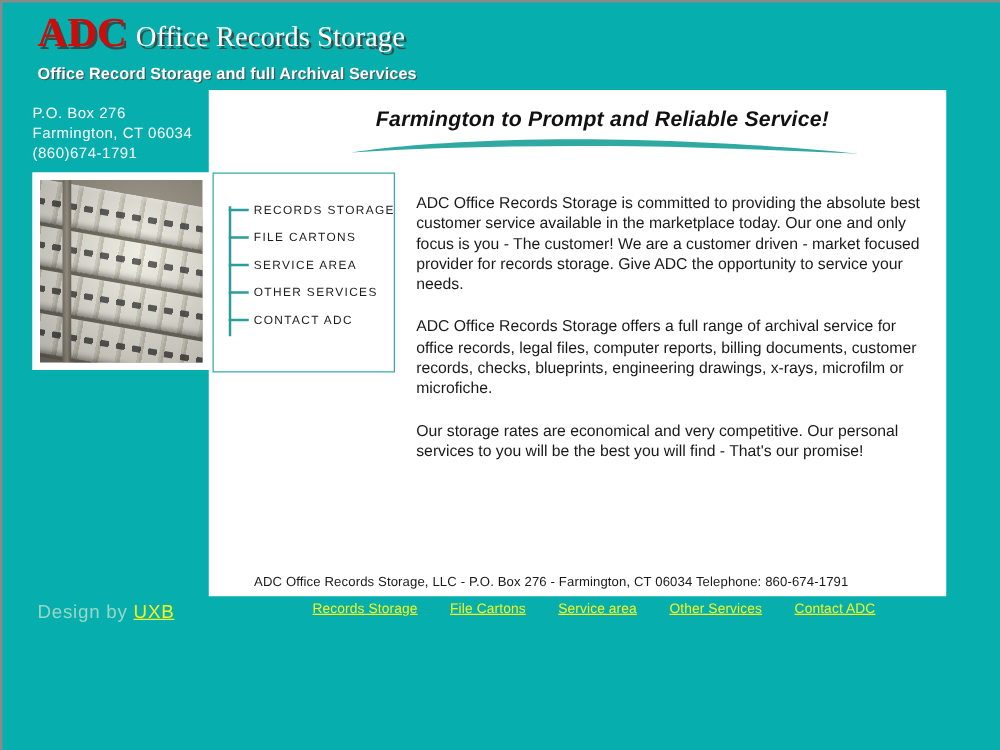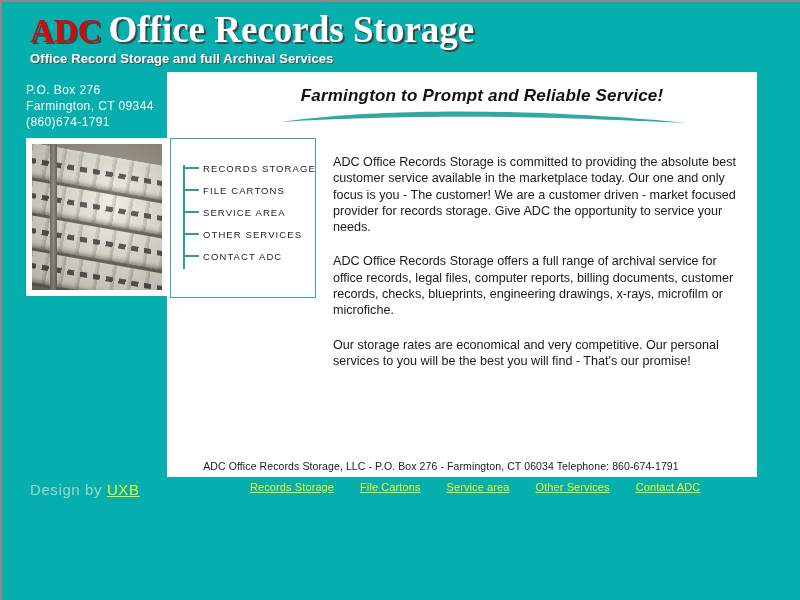--- a/index.html
+++ b/index.html
@@ -42,22 +42,22 @@
   #logo-adc {
     font-family: "Liberation Serif", serif;
     font-weight: bold;
     font-size: 33px;
     color: #d10a0a;
     letter-spacing: 0px;
     text-shadow: 2px 2px 0 #3a4a4a;
   }
   #logo-rest {
     font-family: "Liberation Serif", serif;
-    font-weight: bold;
-    font-size: 37px;
+    font-weight: normal;
+    font-size: 23px;
     color: #ffffff;
     text-shadow: 2px 2px 0 #3a4a4a;
     margin-left: 7px;
   }
   #tagline {
     position: absolute;
     left: 28px;
     top: 49px;
     font-family: "Liberation Sans", sans-serif;
     font-weight: bold;
@@ -293,21 +293,21 @@
 
   <div id="header">
     <div id="logo-line">
       <span id="logo-adc">ADC</span><span id="logo-rest">Office Records Storage</span>
     </div>
     <div id="tagline">Office Record Storage and full Archival Services</div>
   </div>
 
   <div id="address-block">
     <div>P.O. Box 276</div>
-    <div>Farmington, CT 09344</div>
+    <div>Farmington, CT 06034</div>
     <div>(860)674-1791</div>
   </div>
 
   <div id="photo-frame">
     <div id="photo">
       <div class="floor"></div>
       <div class="shelfrow r4"></div>
       <div class="shelfrow r3"></div>
       <div class="shelfrow r2"></div>
       <div class="shelfrow r1"></div>

